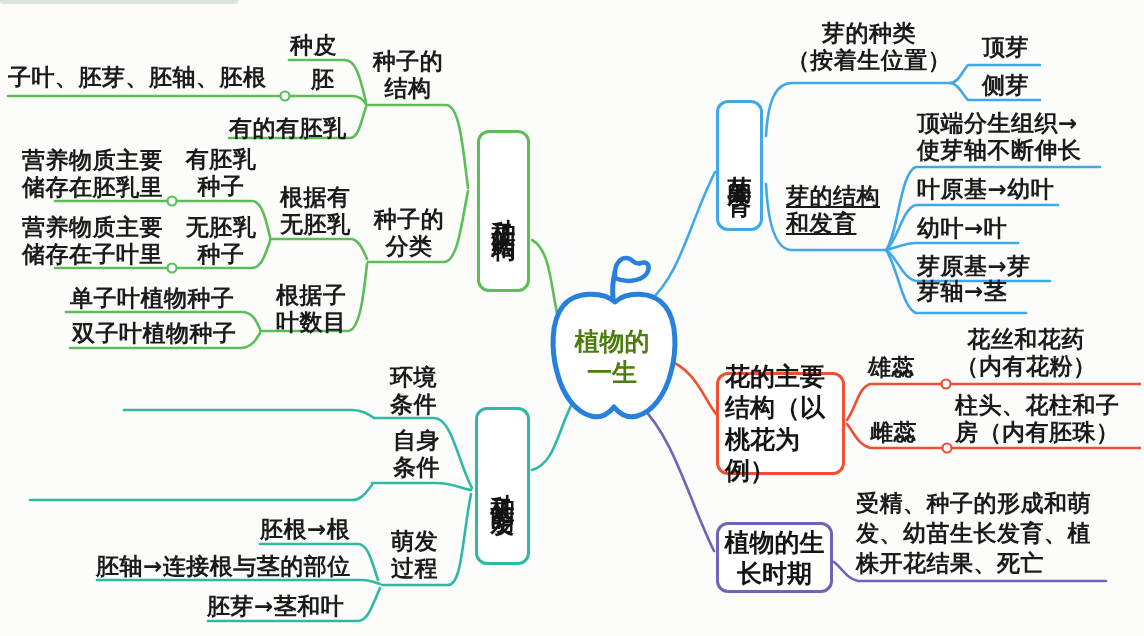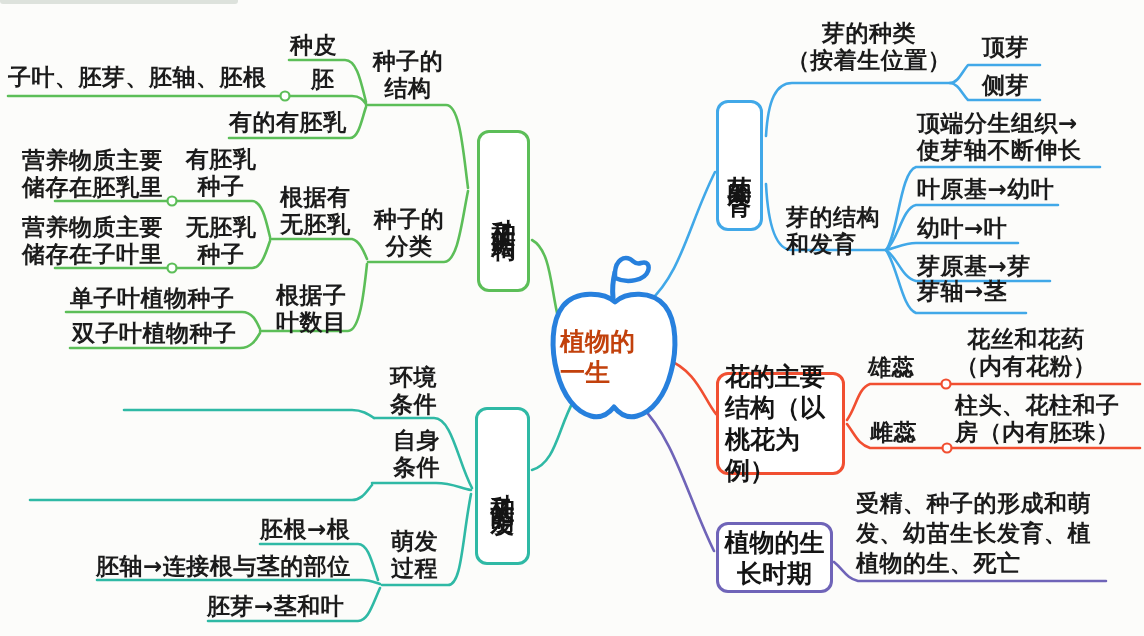--- a/index.html
+++ b/index.html
@@ -21,22 +21,22 @@
   }
   .vert{
     writing-mode:vertical-rl;text-orientation:upright;
     font-size:24px;letter-spacing:5px;line-height:1;
   }
   .artifact{
     position:absolute;left:0;top:0;width:238px;height:4px;
     background:#ccd4cc;opacity:.65;border-radius:0 0 3px 3px;
   }
   .apple-label{
-    position:absolute;left:560px;top:326px;width:104px;text-align:left;
-    font-weight:700;font-size:25px;line-height:1.24;color:#c2410c;white-space:pre-line;
+    position:absolute;left:560px;top:326px;width:104px;text-align:center;
+    font-weight:700;font-size:25px;line-height:1.24;color:#4d7c0f;white-space:pre-line;
   }
 </style>
 </head>
 <body>
 
 <div id="stage">
 
   <div class="artifact"></div>
 
   <svg class="lines" width="1144" height="636" viewBox="0 0 1144 636" fill="none" stroke-linecap="round" stroke-linejoin="round">
@@ -119,21 +119,21 @@
   <div class="bx vert" style="left:716px;top:100px;width:47px;height:131px;border-color:#41a8e8;">芽的发育</div>
   <div class="bx" style="left:716px;top:372px;width:129px;height:103px;border-color:#f14f31;font-size:25px;line-height:1.26;text-align:left;padding:2px 6px;">花的主要
 结构（以
 桃花为例）</div>
   <div class="bx tc" style="left:716px;top:522px;width:117px;height:71px;border-color:#6f64b8;font-size:25px;line-height:1.24;">植物的生
 长时期</div>
 
   <div class="t" style="left:290px;top:32px;">种皮</div>
   <div class="t" style="left:8px;top:64px;">子叶、胚芽、胚轴、胚根</div>
   <div class="t" style="left:311px;top:66px;">胚</div>
-  <div class="t" style="left:229px;top:109px;">有的有胚乳</div>
+  <div class="t" style="left:229px;top:115px;">有的有胚乳</div>
   <div class="t tc" style="left:371px;top:48px;width:74px;">种子的
 结构</div>
 
   <div class="t tc" style="left:372px;top:206px;width:74px;">种子的
 分类</div>
   <div class="t" style="left:280px;top:184px;">根据有
 无胚乳</div>
   <div class="t" style="left:22px;top:147px;">营养物质主要
 储存在胚乳里</div>
   <div class="t tc" style="left:184px;top:146px;width:74px;">有胚乳
@@ -154,33 +154,33 @@
   <div class="t" style="left:391px;top:528px;">萌发
 过程</div>
   <div class="t" style="left:260px;top:516px;">胚根→根</div>
   <div class="t" style="left:96px;top:553px;">胚轴→连接根与茎的部位</div>
   <div class="t" style="left:207px;top:593px;">胚芽→茎和叶</div>
 
   <div class="t tc" style="left:783px;top:20px;width:172px;">芽的种类
 （按着生位置）</div>
   <div class="t" style="left:982px;top:34px;">顶芽</div>
   <div class="t" style="left:982px;top:72px;">侧芽</div>
-  <div class="t" style="left:786px;top:204px;">芽的结构
+  <div class="t" style="left:786px;top:183px;text-decoration:underline;">芽的结构
 和发育</div>
   <div class="t" style="left:917px;top:110px;">顶端分生组织→
 使芽轴不断伸长</div>
   <div class="t" style="left:917px;top:176px;">叶原基→幼叶</div>
   <div class="t" style="left:917px;top:215px;">幼叶→叶</div>
   <div class="t" style="left:917px;top:253px;">芽原基→芽</div>
   <div class="t" style="left:917px;top:278px;">芽轴→茎</div>
 
   <div class="t" style="left:868px;top:354px;">雄蕊</div>
   <div class="t tc" style="left:955px;top:326px;width:142px;">花丝和花药
 （内有花粉）</div>
   <div class="t" style="left:870px;top:419px;text-align:right;">雌蕊</div>
   <div class="t" style="left:955px;top:392px;">柱头、花柱和子
 房（内有胚珠）</div>
 
   <div class="t" style="left:856px;top:489px;line-height:1.3;">受精、种子的形成和萌
 发、幼苗生长发育、植
-植物的生、死亡</div>
+株开花结果、死亡</div>
 
 </div>
 
 </body></html>

